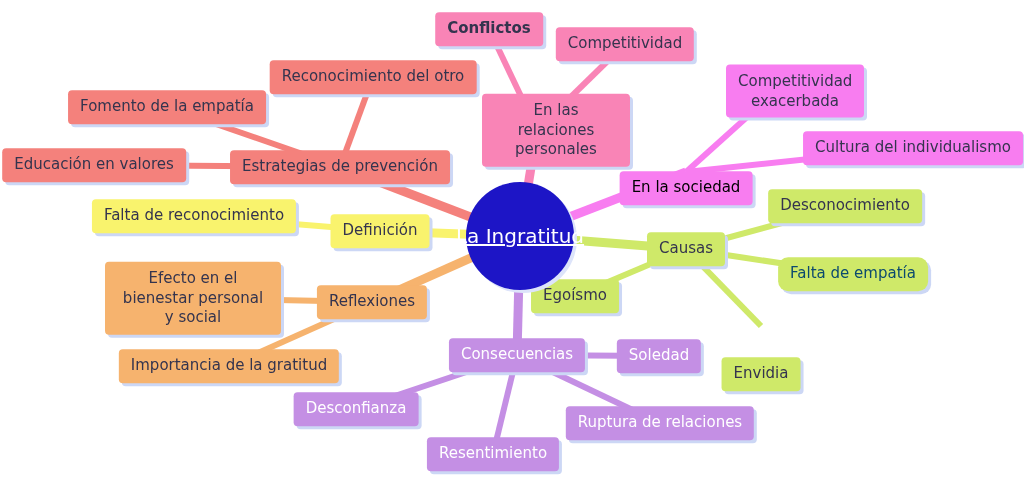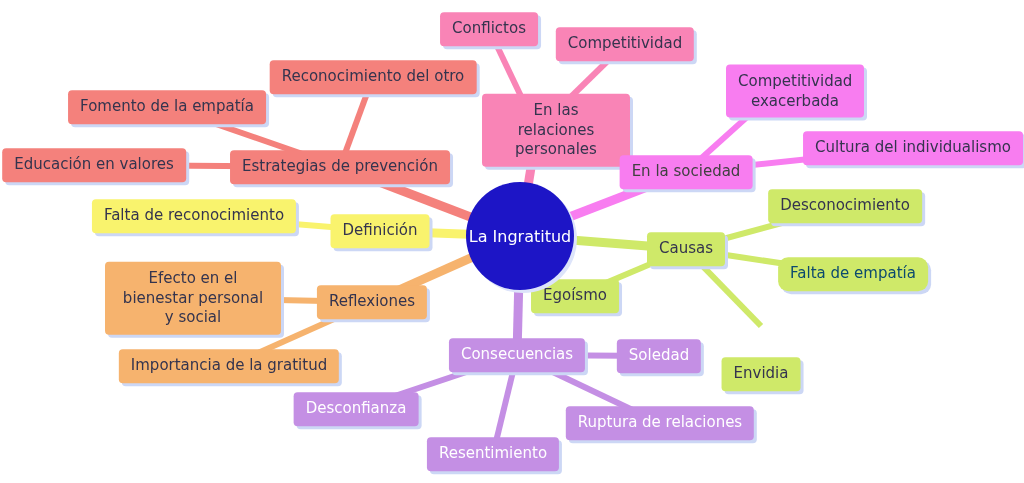--- a/index.html
+++ b/index.html
@@ -39,25 +39,26 @@
     white-space: normal;
     margin-left: 19px;
   }
   .center-node {
     position: absolute;
     transform: translate(-50%, -50%);
     border-radius: 50%;
     display: flex;
     align-items: center;
     justify-content: center;
-    font-size: 16px;
+    font-size: 20px;
     white-space: nowrap;
     z-index: 2;
     box-shadow: 3px 3px 0 #dde4fa;
     cursor: pointer;
+    text-decoration: underline;
   }
 </style>
 </head>
 <body>
 
 <div class="canvas">
   <svg id="edges" xmlns="http://www.w3.org/2000/svg">
       <line x1="520" y1="236" x2="340" y2="167" stroke="#f4817c" stroke-width="9"></line>
       <line x1="340" y1="167" x2="373" y2="77" stroke="#f4817c" stroke-width="6"></line>
       <line x1="340" y1="167" x2="167" y2="107" stroke="#f4817c" stroke-width="6"></line>
@@ -83,23 +84,23 @@
       <line x1="372" y1="302" x2="229" y2="366" stroke="#f6b36e" stroke-width="6"></line>
       <line x1="520" y1="236" x2="380" y2="231" stroke="#f9f36d" stroke-width="9"></line>
       <line x1="380" y1="231" x2="194" y2="216" stroke="#f9f36d" stroke-width="6"></line>
     </svg>
   <div id="nodes">
       <div class="node" style="left: 340px; top: 167px; background: rgb(244, 129, 124); color: rgb(52, 52, 78);">Estrategias de prevención</div>
       <div class="node" style="left: 373px; top: 77px; background: rgb(244, 129, 124); color: rgb(52, 52, 78);">Reconocimiento del otro</div>
       <div class="node" style="left: 167px; top: 107px; background: rgb(244, 129, 124); color: rgb(52, 52, 78);">Fomento de la empatía</div>
       <div class="node" style="left: 94px; top: 165px; background: rgb(244, 129, 124); color: rgb(52, 52, 78);">Educación en valores</div>
       <div class="node wrap" style="left: 537px; top: 130px; width: 124px; background: rgb(249, 132, 182); color: rgb(52, 52, 78);">En las relaciones personales</div>
-      <div class="node" style="left: 489px; top: 29px; background: rgb(249, 132, 182); color: rgb(52, 52, 78);">Conflictos</div>
+      <div class="node" style="left: 489px; top: 29px; background: rgb(249, 132, 182); color: rgb(52, 52, 78); font-weight: bold;">Conflictos</div>
       <div class="node" style="left: 625px; top: 44px; background: rgb(249, 132, 182); color: rgb(52, 52, 78);">Competitividad</div>
-      <div class="node" style="left: 686px; top: 172px; background: rgb(248, 125, 240); color: #404040;">En la sociedad</div>
+      <div class="node" style="left: 686px; top: 188px; background: rgb(248, 125, 240); color: #000000;">En la sociedad</div>
       <div class="node wrap" style="left: 776px; top: 91px; width: 114px; background: rgb(248, 125, 240); color: rgb(52, 52, 78);">Competitividad exacerbada</div>
       <div class="node" style="left: 913px; top: 148px; background: rgb(248, 125, 240); color: rgb(52, 52, 78);">Cultura del individualismo</div>
       <div class="node" style="left: 686px; top: 249px; background: rgb(207, 233, 105); color: rgb(52, 52, 78);">Causas</div>
       <div class="node" style="left: 845px; top: 206px; background: rgb(207, 233, 105); color: rgb(52, 52, 78);">Desconocimiento</div>
       <div class="node" style="left: 853px; top: 274px; background: rgb(207, 233, 105); color: #0c4a6e; border-radius: 10px;">Falta de empatía</div>
       <div class="node" style="left: 761px; top: 326px; background: rgb(207, 233, 105); color: rgb(52, 52, 78); margin-top: 48px;">Envidia</div>
       <div class="node" style="left: 575px; top: 296px; background: rgb(207, 233, 105); color: rgb(52, 52, 78);">Egoísmo</div>
       <div class="node" style="left: 517px; top: 355px; background: rgb(196, 143, 228); color: rgb(255, 255, 255);">Consecuencias</div>
       <div class="node" style="left: 659px; top: 356px; background: rgb(196, 143, 228); color: rgb(255, 255, 255);">Soledad</div>
       <div class="node" style="left: 660px; top: 423px; background: rgb(196, 143, 228); color: rgb(255, 255, 255);">Ruptura de relaciones</div>

